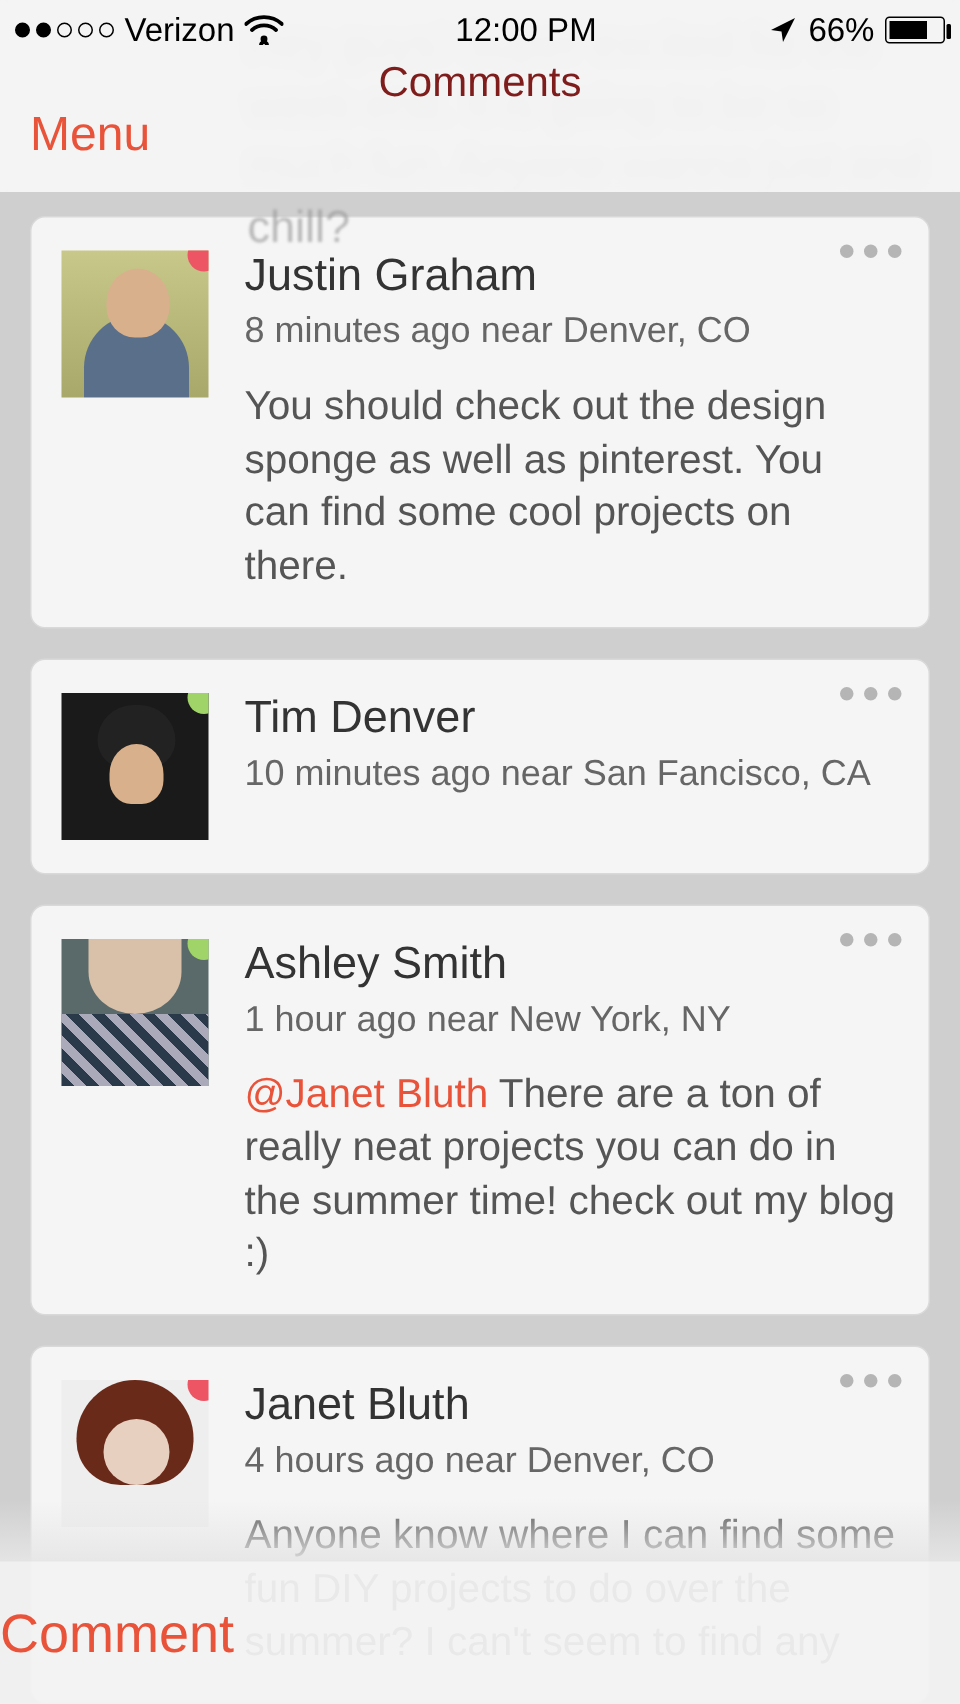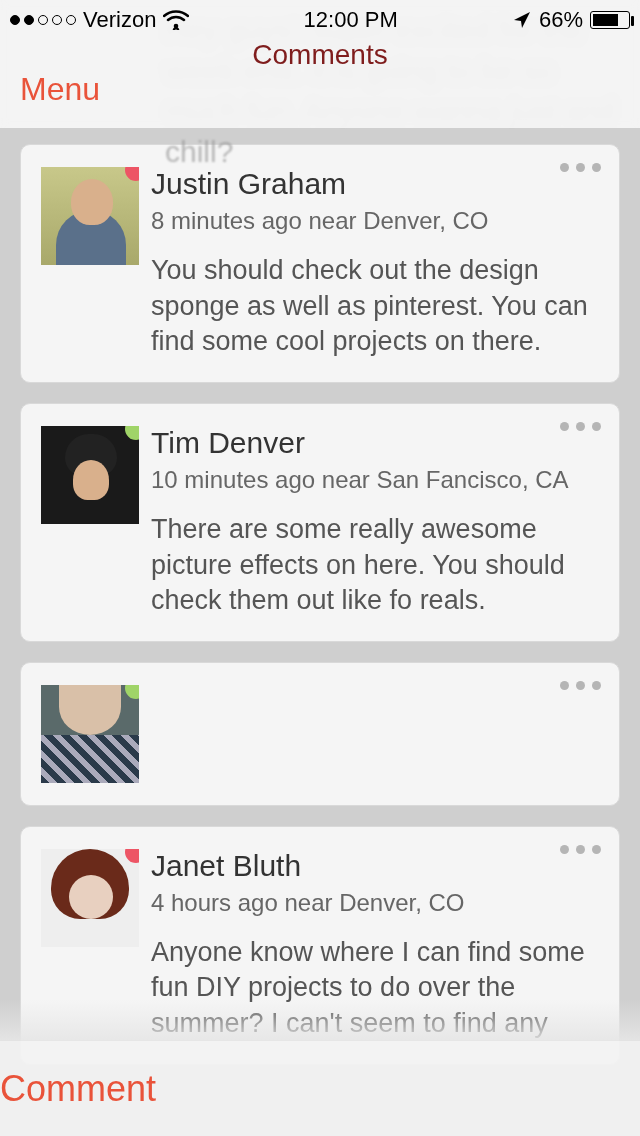--- a/index.html
+++ b/index.html
@@ -65,21 +65,21 @@
     padding: 16px 20px 0 20px;
   }
   .card {
     background:#f5f5f5;
     border-radius:10px;
     border:1px solid #d9d9d9;
     padding:22px 20px 22px 20px;
     margin-bottom:20px;
     position:relative;
     display:flex;
-    gap:12px;
+    gap:24px;
   }
   .avatar {
     width:98px; height:98px; flex:0 0 98px; position:relative;
     background:#888;
   }
   .status-dot {
     position:absolute; top:-8px; right:-8px;
     width:22px; height:22px; border-radius:50%;
   }
   .status-red { background:#ed5565; }
@@ -191,32 +191,36 @@
       </div>
   </div>
 
   <div class="card">
     <div class="avatar av2">
       <div class="status-dot status-green"></div>
     </div>
     <div class="cbody">
       <div class="cname">Tim Denver</div>
       <div class="cmeta">10 minutes ago near San Fancisco, CA</div>
-      <div class="ctext">There are some really awesome picture effects on here. You should check them out like fo reals.</div>
     </div>
     <div class="card-menu">
         <span></span>
         <span></span>
         <span></span>
       </div>
   </div>
 
   <div class="card">
     <div class="avatar av3">
       <div class="status-dot status-green"></div>
+    </div>
+    <div class="cbody">
+      <div class="cname">Ashley Smith</div>
+      <div class="cmeta">1 hour ago near New York, NY</div>
+      <div class="ctext"><span class="mention">@Janet Bluth</span><span> There are a ton of really neat projects you can do in the summer time! check out my blog :)</span></div>
     </div>
     <div class="card-menu">
         <span></span>
         <span></span>
         <span></span>
       </div>
   </div>
 
   <div class="card">
     <div class="avatar av4">

